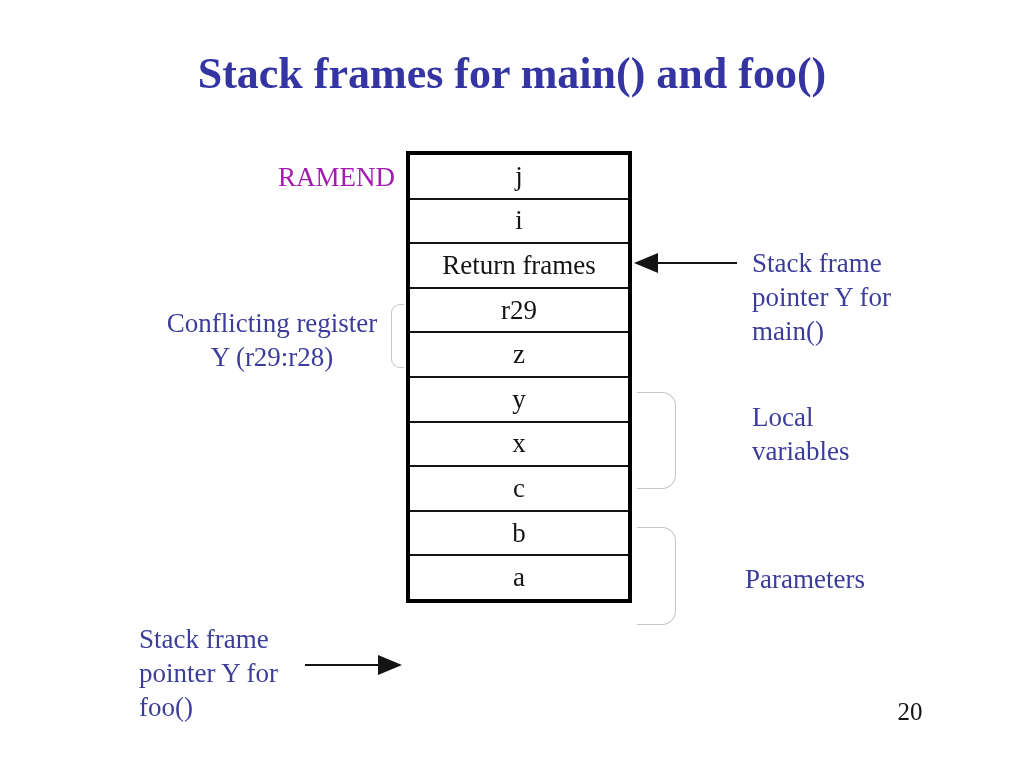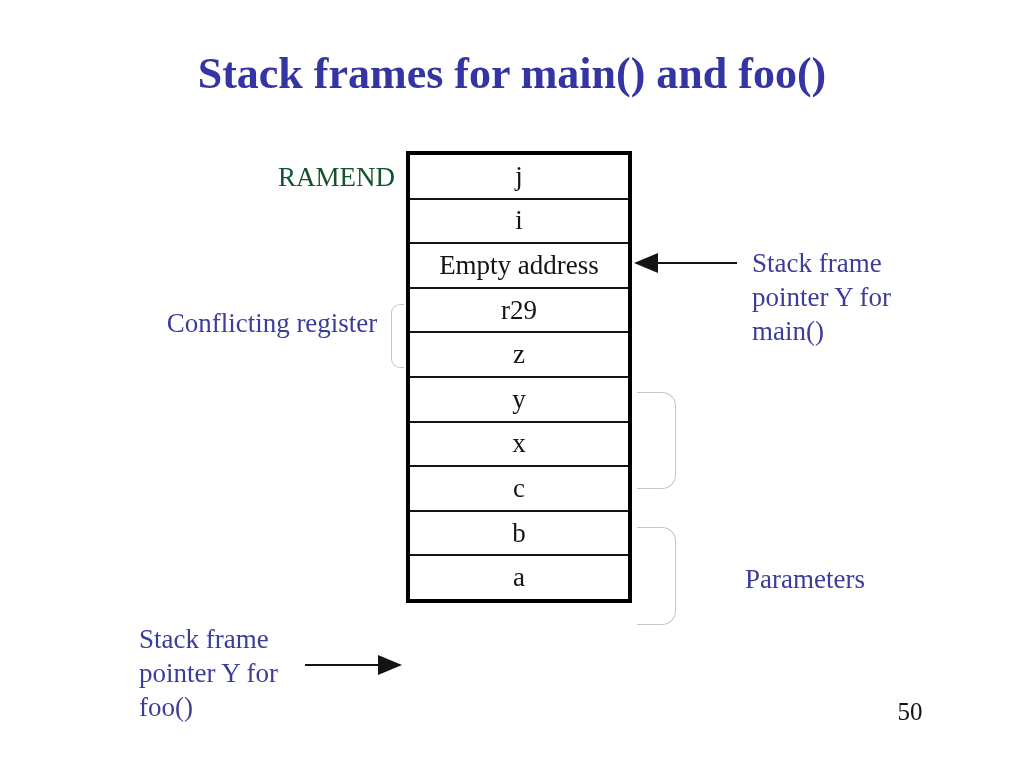--- a/index.html
+++ b/index.html
@@ -49,21 +49,21 @@
     border-bottom: none;
   }
   .label {
     position: absolute;
     color: #3c3c9b;
     font-size: 27px;
     line-height: 34px;
   }
   .label-black {
     position: absolute;
-    color: #14532d;
+    color: #a21caf;
     font-size: 27px;
   }
   .bracket {
     position: absolute;
     border: 1.5px solid #c6c6c6;
     background: transparent;
   }
   .bracket-left {
     border-right: none;
     border-radius: 9px 0 0 9px;
@@ -95,21 +95,21 @@
 
 <div class="slide">
 
   <h1 class="title">Stack frames for main() and foo()</h1>
 
   <div class="label-black" style="left:240px; top:162px; width:155px; text-align:right;">RAMEND</div>
 
   <div class="stack">
     <div class="cell">j</div>
     <div class="cell">i</div>
-    <div class="cell">Empty address</div>
+    <div class="cell">Return frames</div>
     <div class="cell">r29</div>
     <div class="cell">z</div>
     <div class="cell">y</div>
     <div class="cell">x</div>
     <div class="cell">c</div>
     <div class="cell">b</div>
     <div class="cell">a</div>
   </div>
 
   <div class="bracket bracket-left" style="left:391px; top:304px; width:12px; height:62px;"></div>
@@ -121,32 +121,37 @@
       <marker id="arrowhead" markerWidth="12" markerHeight="10" refX="10" refY="5" orient="auto">
         <polygon points="0 0, 12 5, 0 10" fill="#141414"></polygon>
       </marker>
     </defs>
     <line x1="737" y1="263" x2="638" y2="263" stroke="#141414" stroke-width="2" marker-end="url(#arrowhead)"></line>
     <line x1="305" y1="665" x2="398" y2="665" stroke="#141414" stroke-width="2" marker-end="url(#arrowhead)"></line>
   </svg>
 
   <div class="label" style="left:147px; top:306px; width:250px;text-align:center;">
     <div>Conflicting register</div>
+    <div>Y (r29:r28)</div>
   </div>
 
   <div class="label" style="left:752px; top:246px; width:180px;">
     <div>Stack frame</div>
     <div>pointer Y for</div>
     <div>main()</div>
   </div>
 
+  <div class="label" style="left:752px; top:400px; width:160px;">
+    <div>Local</div>
+    <div>variables</div>
+  </div>
 
   <div class="label" style="left:745px; top:562px; width:180px;">Parameters</div>
 
   <div class="label" style="left:139px; top:622px; width:180px;">
     <div>Stack frame</div>
     <div>pointer Y for</div>
     <div>foo()</div>
   </div>
 
-  <div class="page-number">50</div>
+  <div class="page-number">20</div>
 
 </div>
 
 </body></html>

